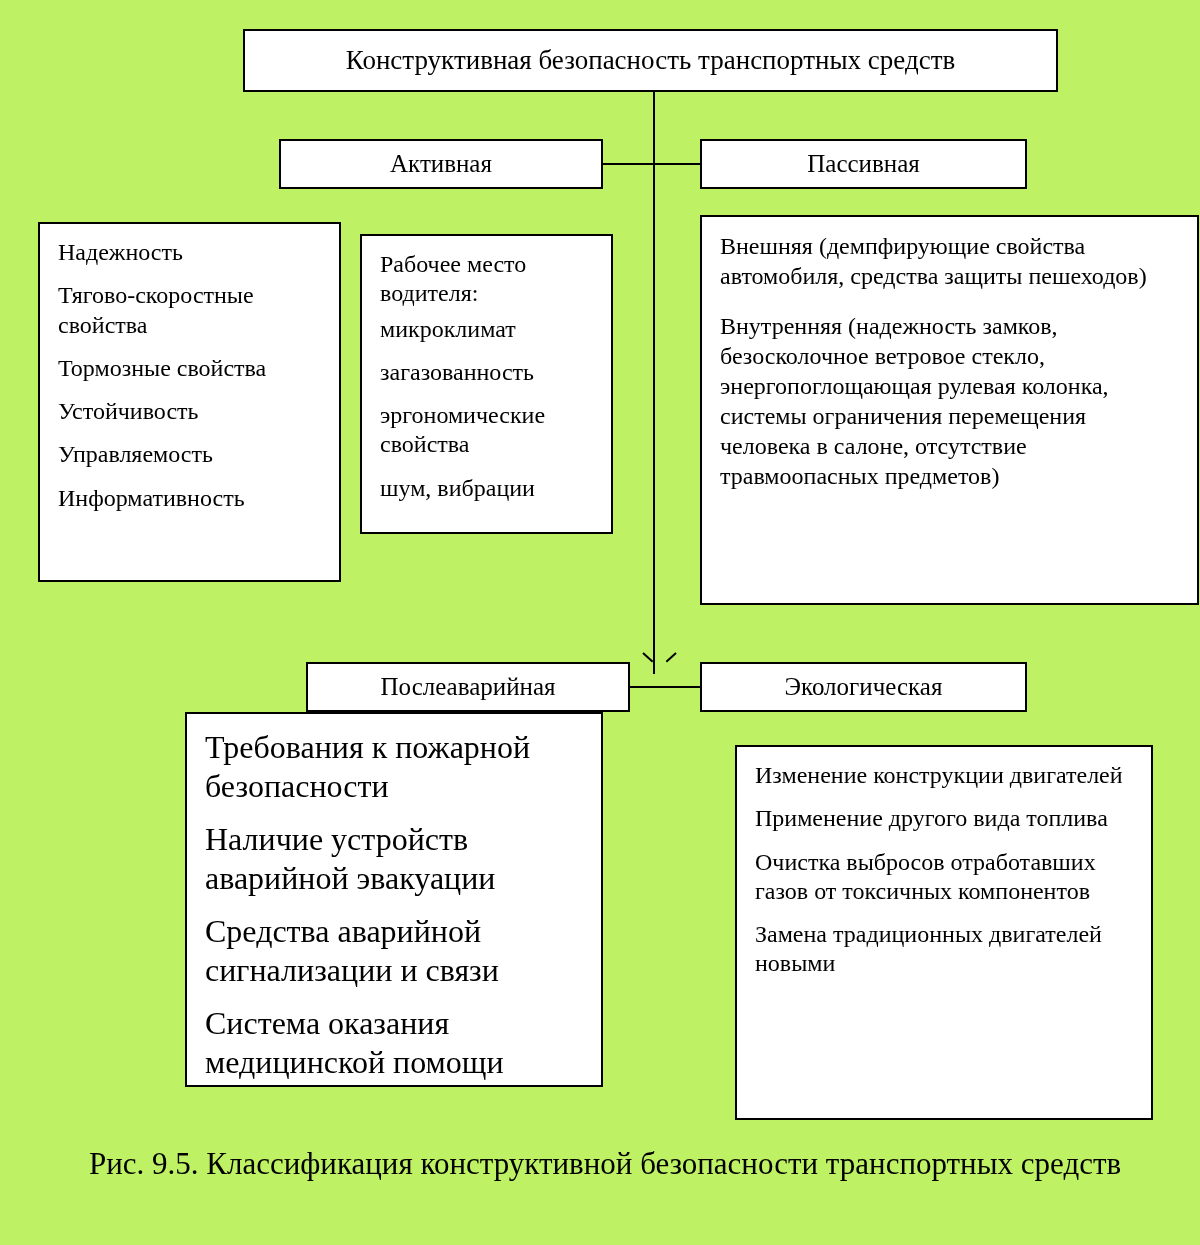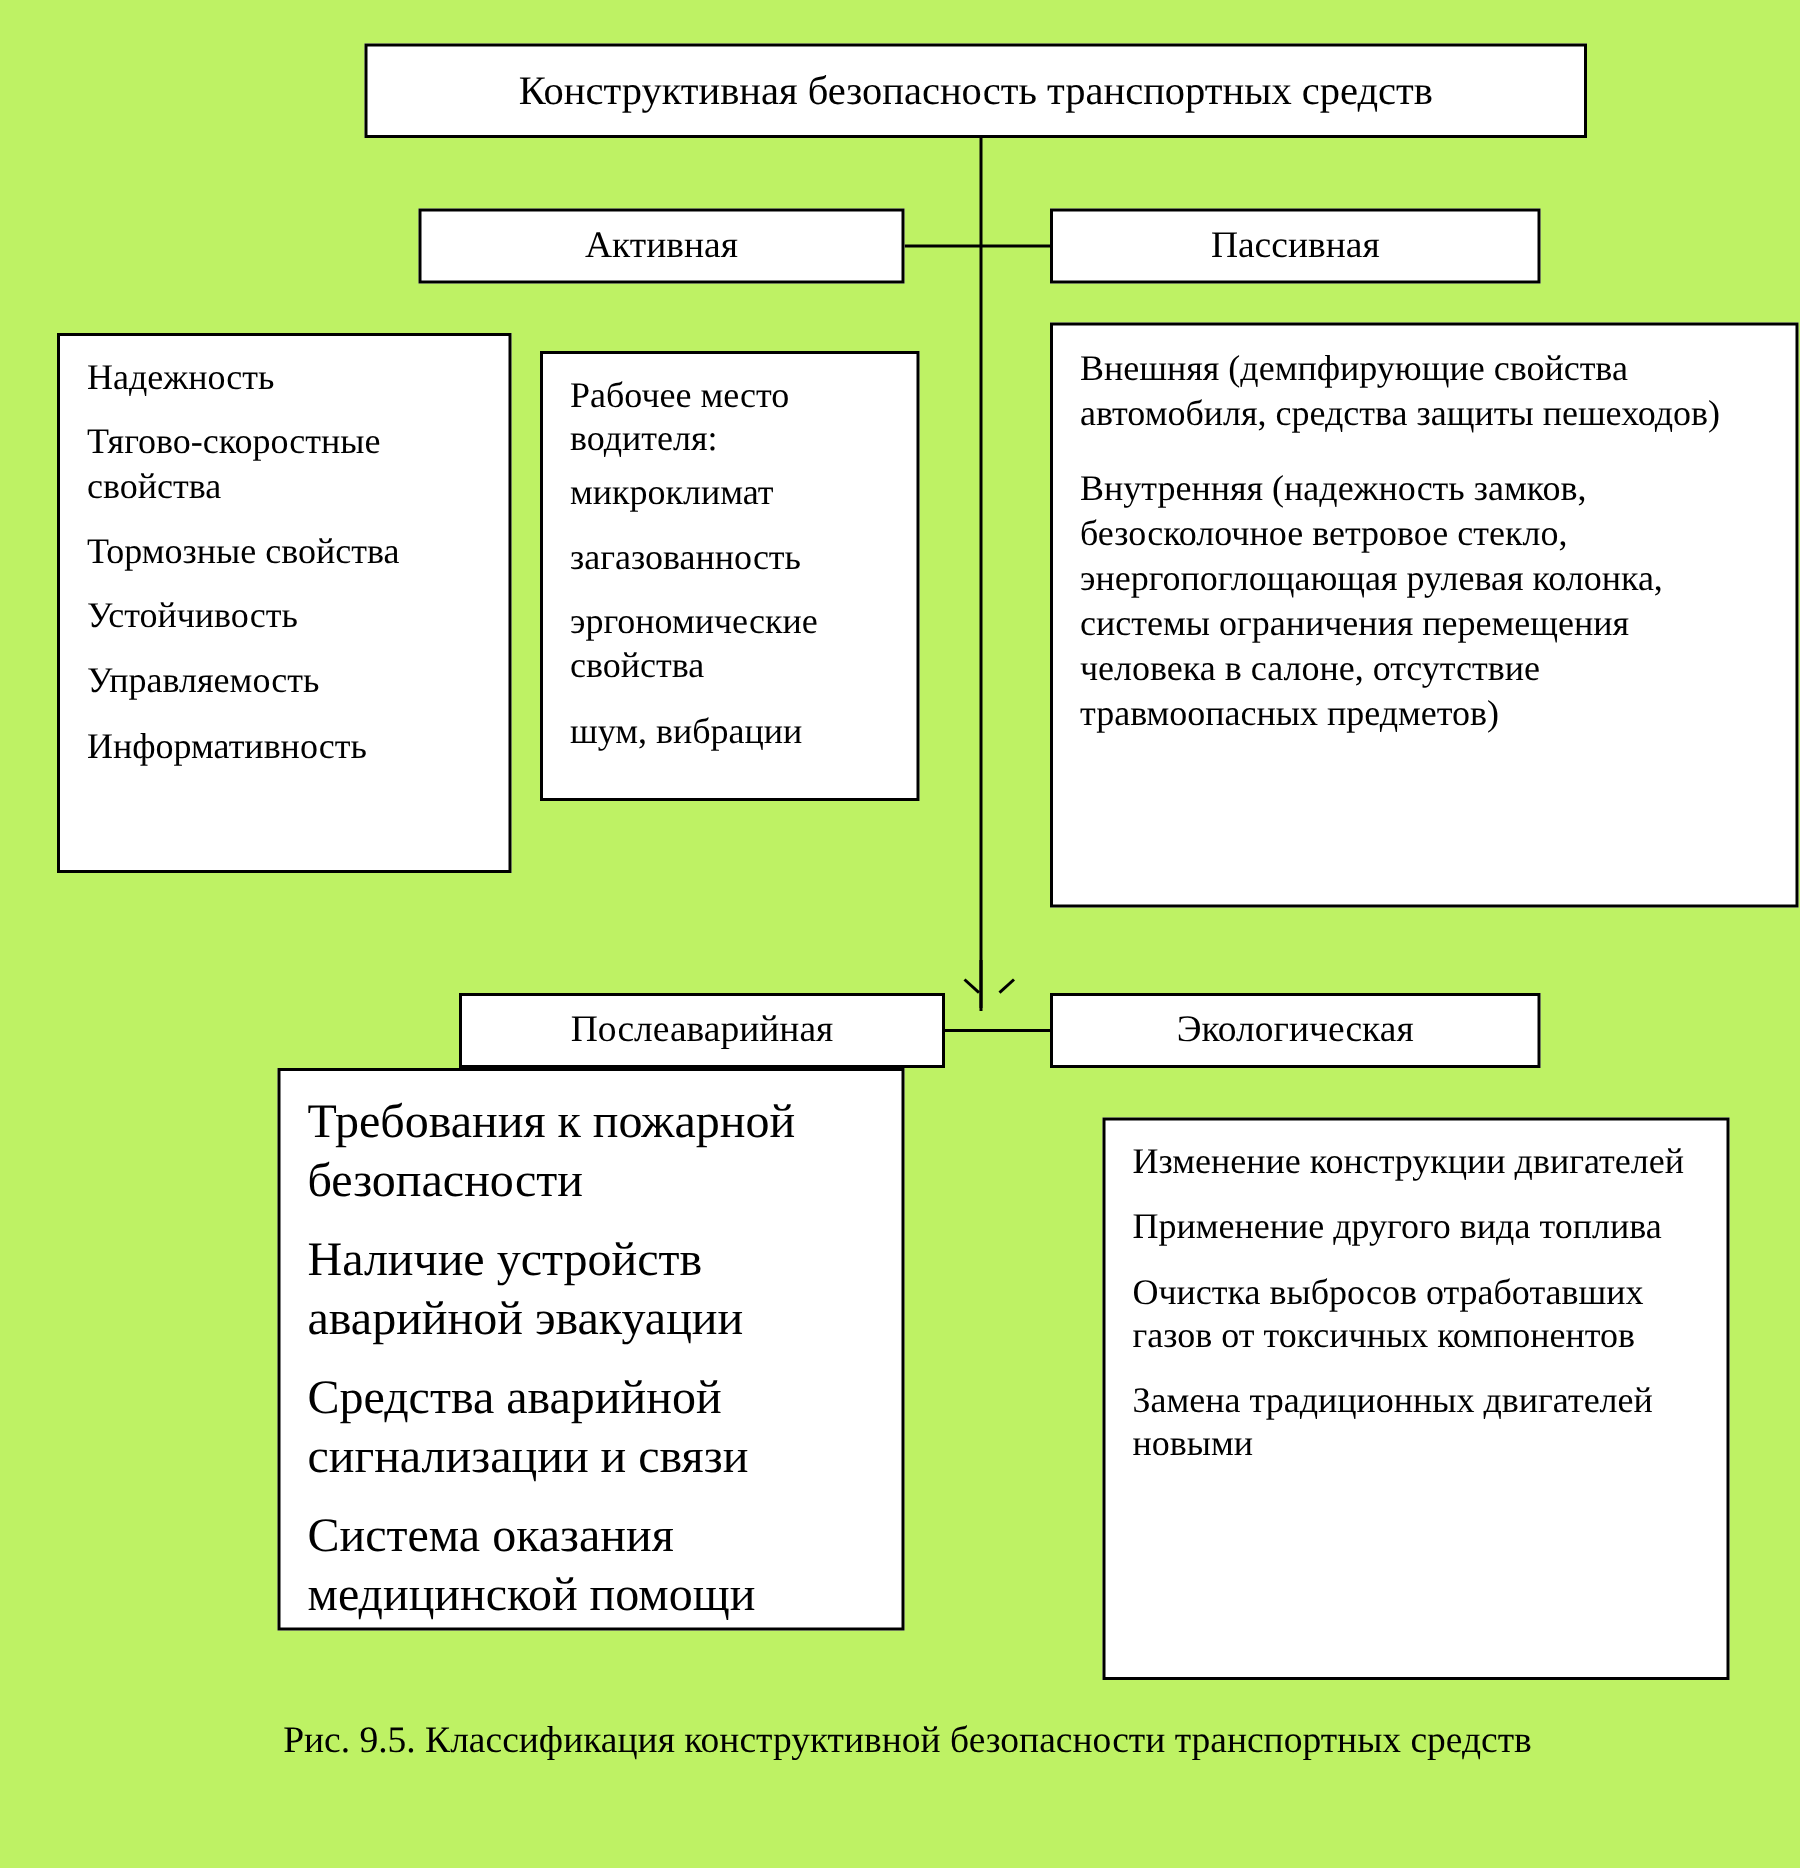--- a/index.html
+++ b/index.html
@@ -93,21 +93,21 @@
   .item-tight { margin: 0 0 6px 0; }
   .para { margin: 0 0 20px 0; }
   .para:last-child { margin-bottom: 0; }
 
   #caption {
     position: absolute;
     left: 40px;
     top: 1145px;
     width: 1130px;
     text-align: center;
-    font-size: 25px;
+    font-size: 31px;
     line-height: 1.25;
     font-family: "Liberation Serif", serif;
   }
 </style>
 </head>
 <body>
 
 <div id="page">
 
   <div class="line v-line" style="left:653px; top:92px; height:580px;"></div>

